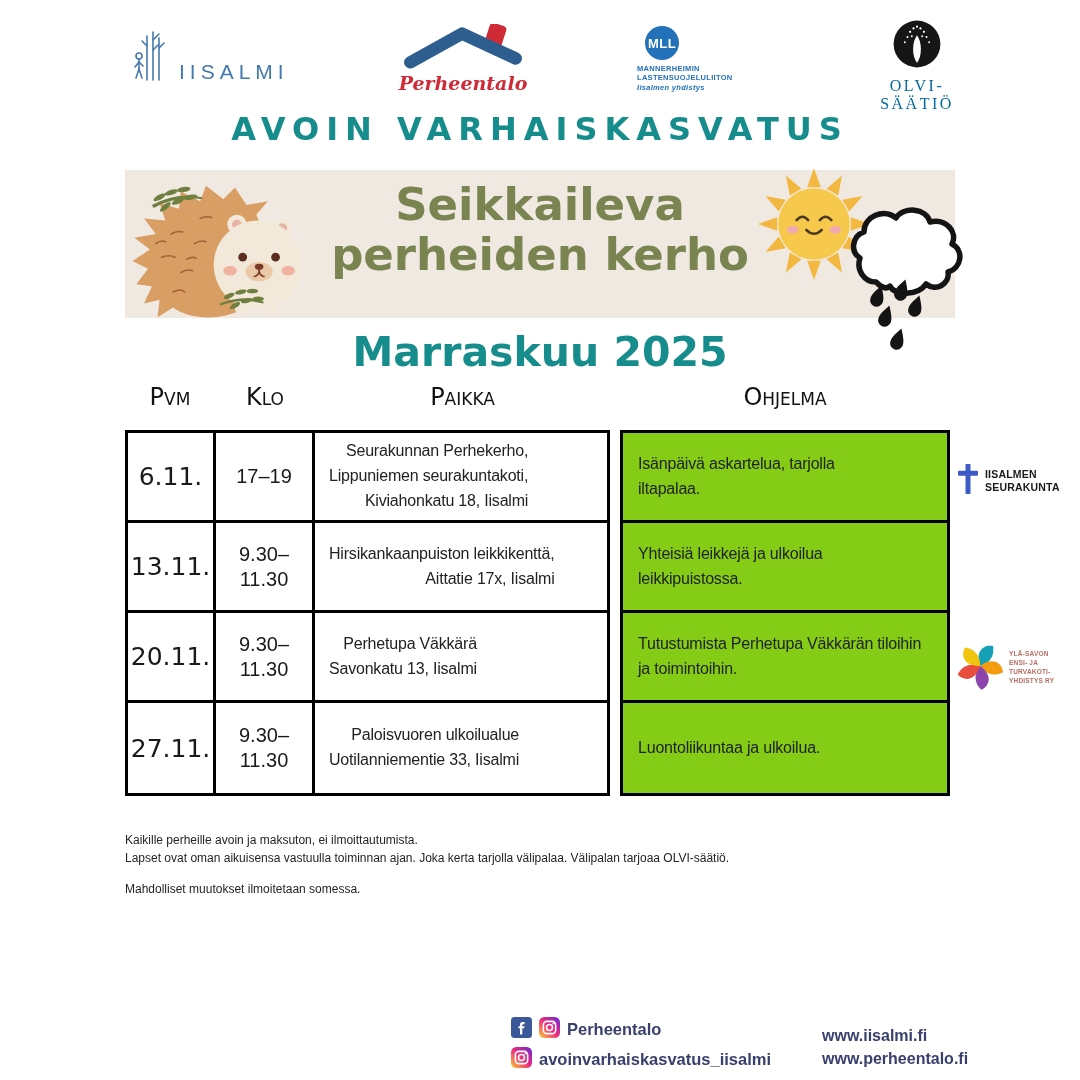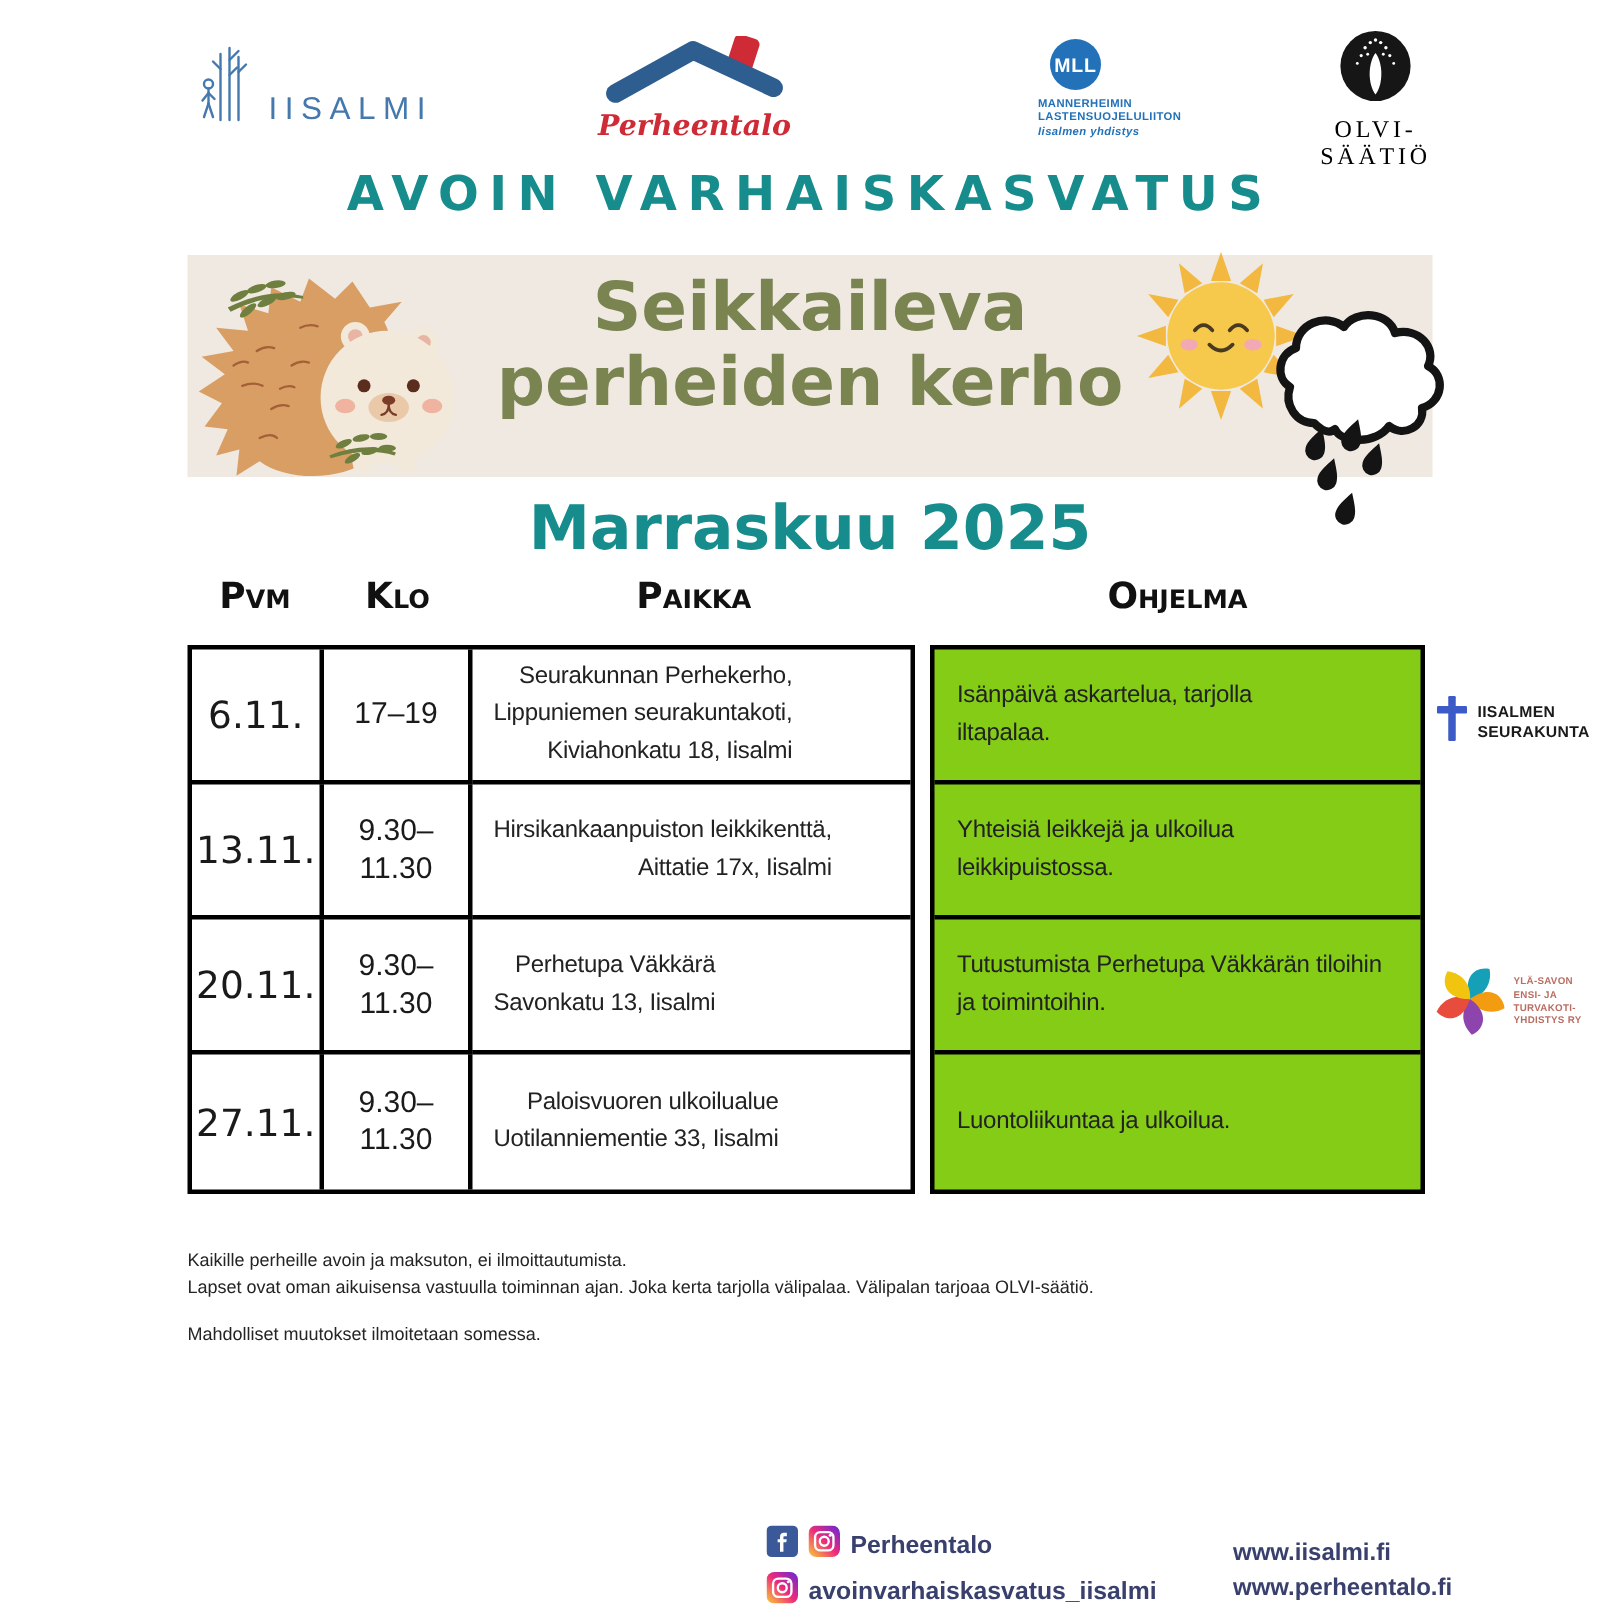--- a/index.html
+++ b/index.html
@@ -6,38 +6,38 @@
   #poster{
     position:relative;width:1080px;height:1080px;background:#ffffff;overflow:hidden;
     font-family:"Liberation Sans",sans-serif;color:#222;
   }
   .abs{position:absolute;}
   
   .iisalmi-logo{left:133px;top:28px;display:flex;align-items:flex-end;gap:8px;}
   .iisalmi-text{color:#4579AE;font-size:21px;letter-spacing:5px;padding-bottom:6px;}
   .pt-logo{left:398px;top:24px;width:130px;text-align:center;}
   .pt-text{color:#CE2B37;font-family:"DejaVu Serif",serif;font-style:italic;font-weight:bold;font-size:19px;margin-top:-2px;}
-  .mll-logo{left:692px;top:26px;width:120px;}
+  .mll-logo{left:637px;top:26px;width:120px;}
   .mll-circle{width:34px;height:34px;border-radius:50%;background:#2372B9;color:#fff;font-weight:bold;font-size:13px;display:flex;align-items:center;justify-content:center;margin-left:8px;letter-spacing:0.5px;}
   .mll-lines{margin-top:4px;color:#2372B9;font-size:7.5px;font-weight:bold;line-height:1.25;letter-spacing:0.3px;}
   .mll-lines .it{font-style:italic;}
   .olvi-logo{left:862px;top:18px;width:110px;text-align:center;}
-  .olvi-text{color:#000000;font-family:"Liberation Serif",serif;font-size:16px;letter-spacing:2.5px;margin-top:3px;}
+  .olvi-text{color:#0369a1;font-family:"Liberation Serif",serif;font-size:16px;letter-spacing:2.5px;margin-top:3px;}
   
   .main-title{left:0;top:110px;width:1080px;text-align:center;color:#168C8C;font-size:32px;font-weight:800;letter-spacing:7px;font-family:"DejaVu Sans",sans-serif;}
   
   .banner{left:125px;top:170px;width:830px;height:148px;background:#F0E9E1;}
   .banner-title{left:280px;top:180px;width:520px;text-align:center;color:#7A8451;font-family:"DejaVu Sans",sans-serif;font-weight:800;font-size:45px;line-height:1.12;}
   .hedgehog{left:122px;top:176px;}
   .sun{left:756px;top:164px;}
   .cloud{left:842px;top:204px;}
   
   .month{left:0;top:328px;width:1080px;text-align:center;color:#168C8C;font-size:41px;font-weight:700;font-family:"DejaVu Sans",sans-serif;}
   
-  .thead{top:383px;font-family:"DejaVu Sans",sans-serif;font-variant:small-caps;font-size:24px;color:#111;text-align:center;font-weight:700;}
+  .thead{top:383px;font-family:"DejaVu Sans",sans-serif;font-variant:small-caps;font-size:24px;color:#111;text-align:center;font-weight:400;}
   .h-pvm{left:125px;width:90px;} .h-klo{left:215px;width:100px;}
   .h-paikka{left:315px;width:295px;} .h-ohjelma{left:620px;width:330px;}
   .tbl-left{left:125px;top:430px;width:485px;height:366px;border:3px solid #000;box-sizing:border-box;display:grid;grid-template-columns:88px 99px 1fr;grid-template-rows:repeat(4,1fr);background:#fff;}
   .tbl-right{left:620px;top:430px;width:330px;height:366px;border:3px solid #000;box-sizing:border-box;display:grid;grid-template-rows:repeat(4,1fr);background:#84cc16;}
   .lcell{border-right:3px solid #000;border-bottom:3px solid #000;display:flex;align-items:center;justify-content:center;white-space:pre-line;}
   .lcell:nth-child(3n){border-right:none;}
   .lcell:nth-child(n+10){border-bottom:none;}
   .rcell{border-bottom:3px solid #000;display:flex;align-items:center;padding:0 15px;white-space:pre-line;font-size:16px;line-height:1.55;color:#222;letter-spacing:-0.2px;}
   .rcell:last-child{border-bottom:none;}
   .pvm-cell{font-size:25px;color:#1a1a1a;font-family:"DejaVu Sans",sans-serif;font-weight:400;}

